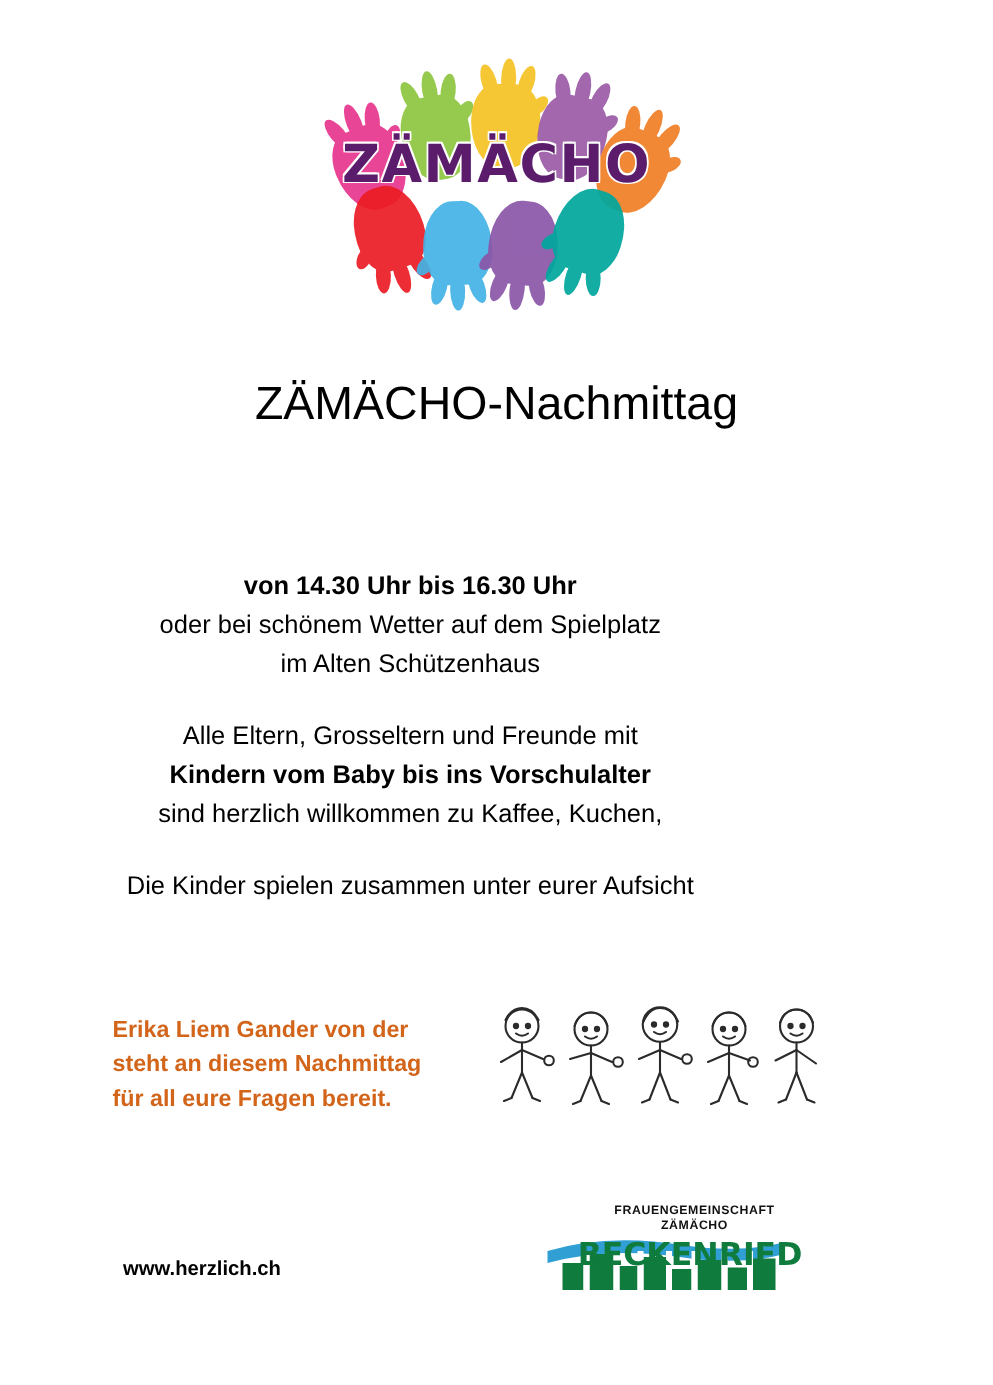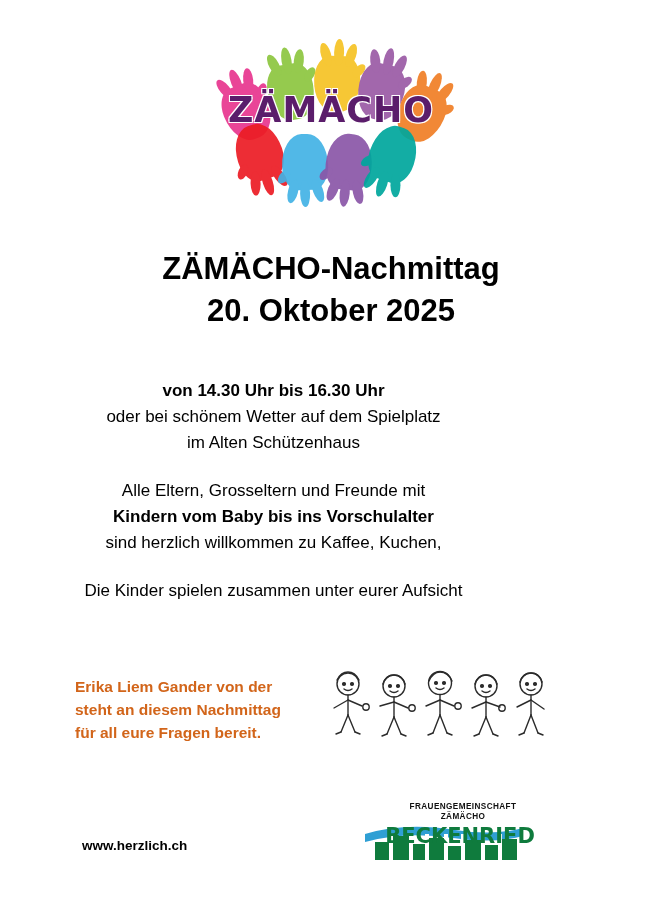--- a/index.html
+++ b/index.html
@@ -95,21 +95,21 @@
   
   .headline {
     position: absolute;
     top: 248px;
     left: 0;
     width: 662px;
     text-align: center;
   }
   .headline .line {
     font-size: 31px;
-    font-weight: 700;
+    font-weight: 400;
     line-height: 42px;
     letter-spacing: 0px;
   }
 
   
   .body-text {
     position: absolute;
     top: 378px;
     left: 0;
     width: 547px;
@@ -236,21 +236,20 @@
           <i class="f3"></i>
           <i class="f4"></i>
         </div>
 
       <div class="logo-title">ZÄMÄCHO</div>
     </div>
   </div>
 
   <div class="headline">
     <div class="line">ZÄMÄCHO-Nachmittag</div>
-    <div class="line">20. Oktober 2025</div>
   </div>
 
   <div class="body-text">
 
     <div class="para">
       <div class="b">von 14.30 Uhr bis 16.30 Uhr</div>
       <div>oder bei schönem Wetter auf dem Spielplatz</div>
       <div>im Alten Schützenhaus</div>
     </div>
 

